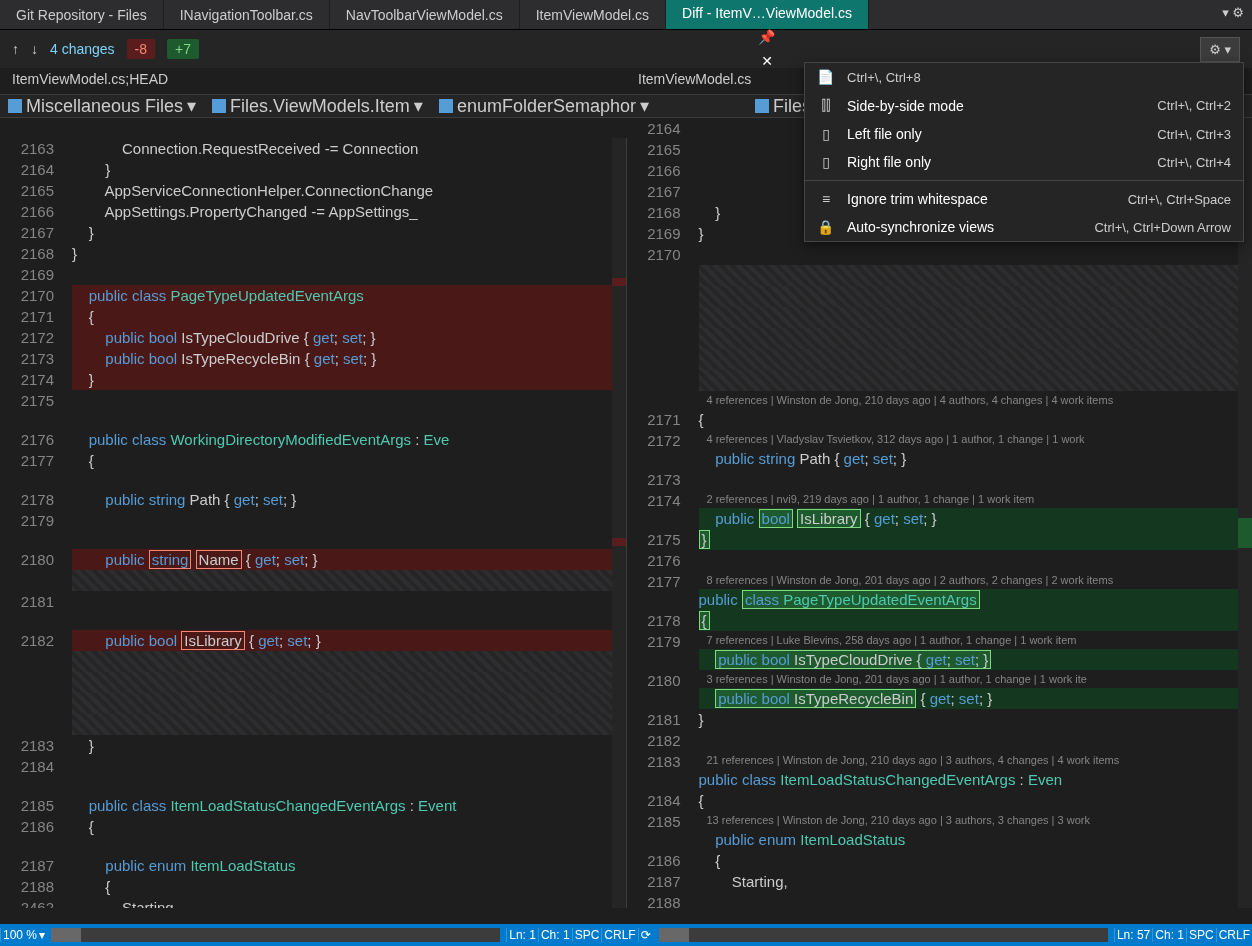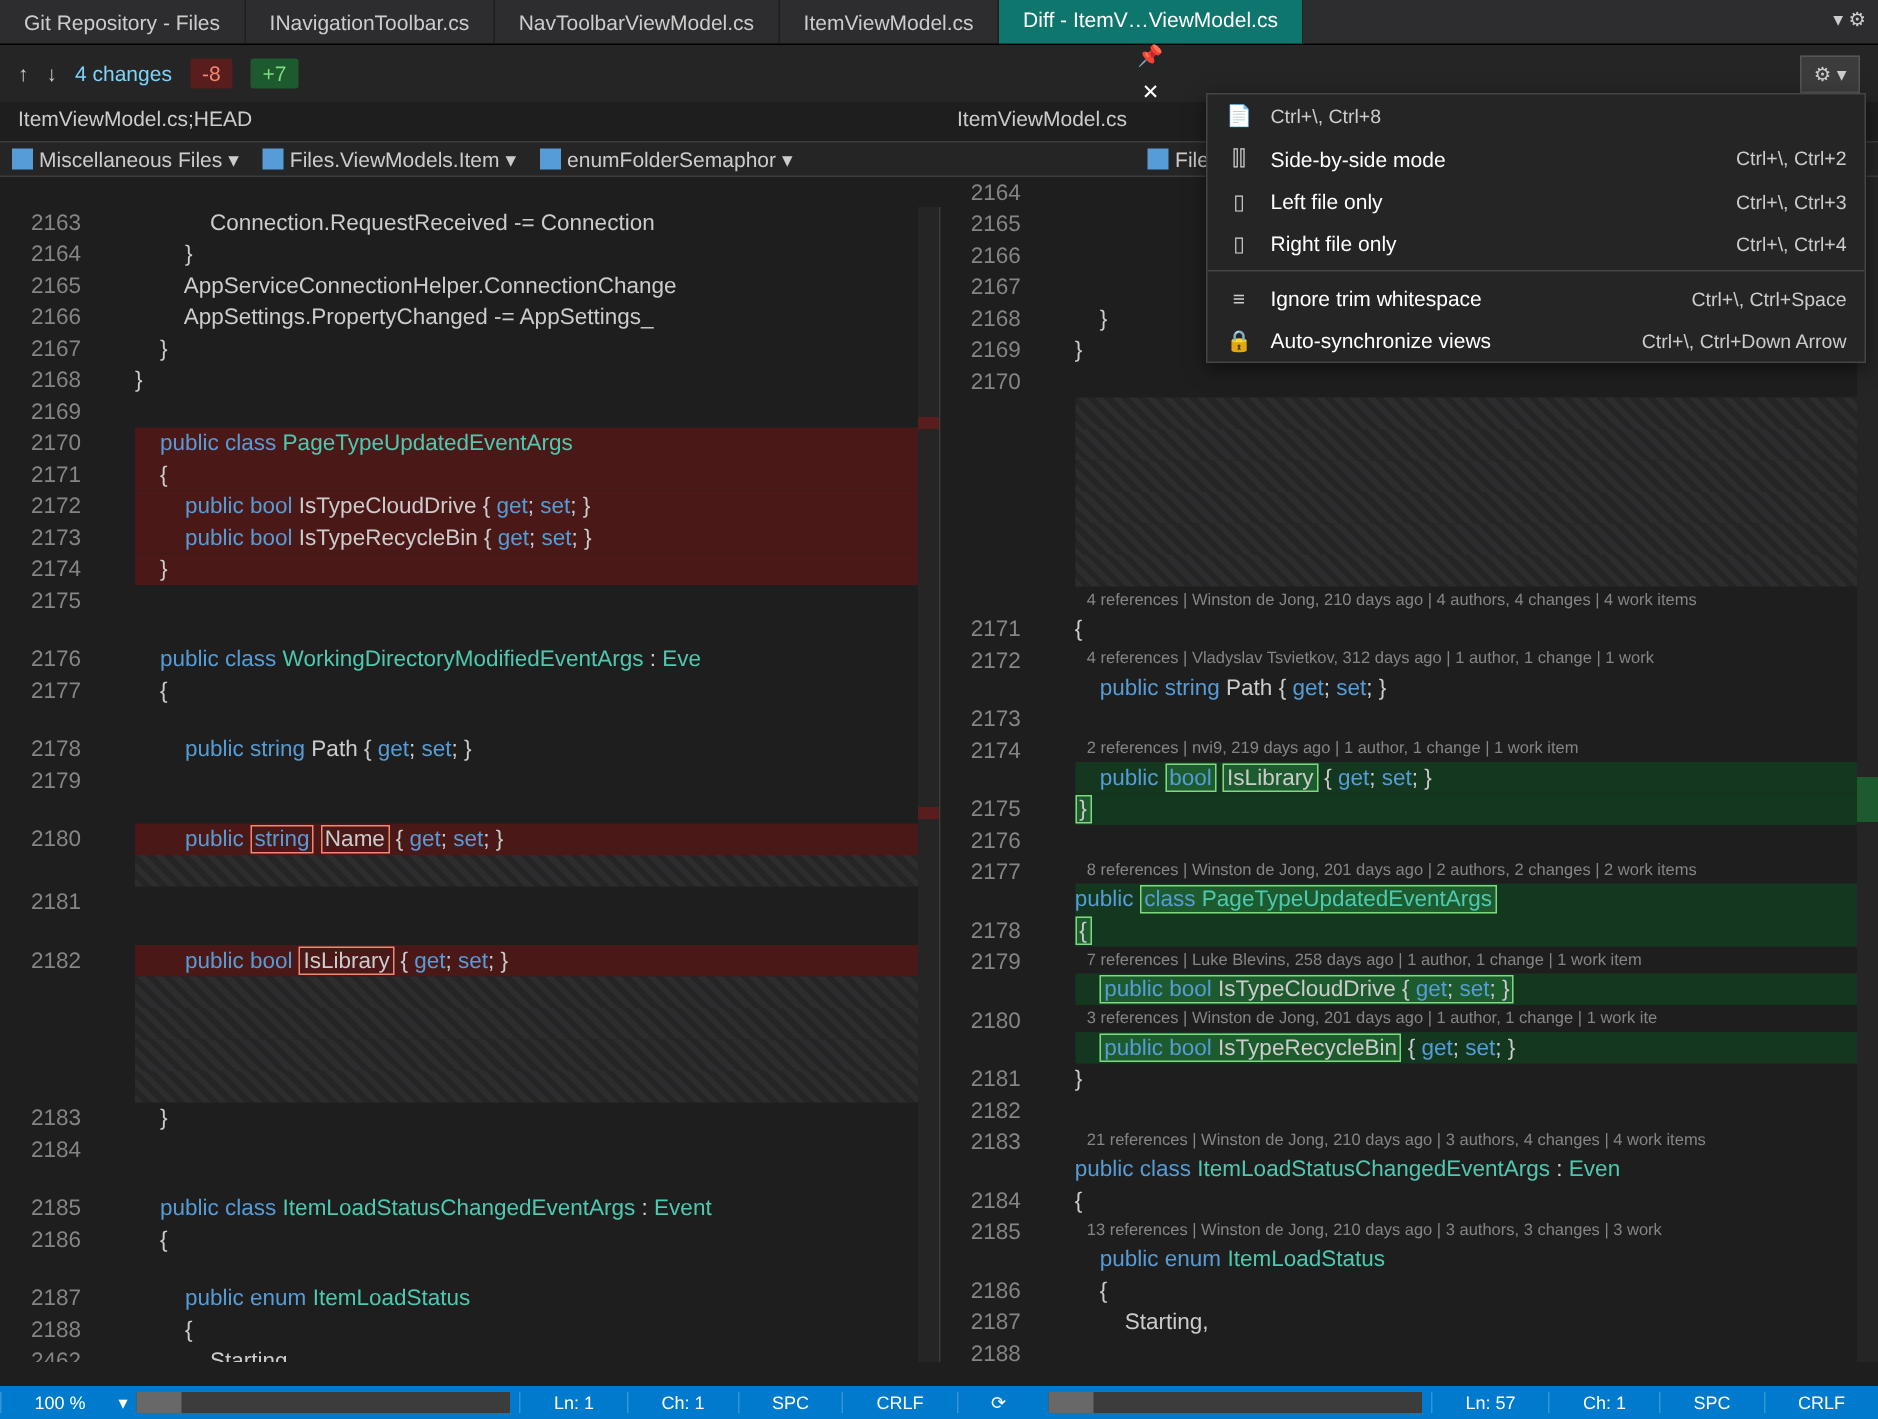--- a/index.html
+++ b/index.html
@@ -11,46 +11,46 @@
 .gear { margin-left:auto; padding:5px 8px; }
 .toolbar { display:flex; align-items:center; gap:12px; padding:8px 12px; background:#252526; height:38px; }
 .arrow { color:#ccc; font-size:14px; }
 .changes { color:#7dd3fc; font-size:14px; }
 .badge { padding:2px 8px; border-radius:2px; font-size:14px; }
 .badge.minus { background:#5a1d1d; color:#f48771; }
 .badge.plus { background:#1d5a2d; color:#7fd97f; }
 .gear-btn { margin-left:auto; background:#3c3c3c; padding:4px 8px; border:1px solid #555; }
 .filenames { display:flex; background:#1e1e1e; height:26px; }
 .filename { flex:1; padding:3px 12px; color:#ccc; font-size:14px; }
-.crumbs { display:flex; background:#252526; height:24px; font-size:14px; border-top:1px solid #3c3c3c; border-bottom:1px solid #3c3c3c; }
+.crumbs { display:flex; background:#252526; height:24px; font-size:18px; border-top:1px solid #3c3c3c; border-bottom:1px solid #3c3c3c; }
 .crumb { padding:3px 8px; color:#ccc; display:flex; align-items:center; gap:4px; }
 .crumb .ic { width:14px; height:14px; background:#569cd6; display:inline-block; }
 .main { display:flex; height:790px; }
 .pane { flex:1; overflow:hidden; position:relative; font-family:Consolas,monospace; font-size:15px; }
 .pane.left { border-right:1px solid #3c3c3c;margin-top:20px; }
 .gutter { position:absolute; left:0; width:70px; background:#1e1e1e; text-align:right; color:#858585; }
 .gutter div { height:21px; padding-right:16px; line-height:21px; }
-.code { position:absolute; left:90px; right:0; }
+.code { position:absolute; left:72px; right:0; }
 .line { height:21px; line-height:21px; white-space:pre; }
 .line.del { background:#4b1818; }
 .line.add { background:#13381f; }
 .line.hatch { background:repeating-linear-gradient(45deg,#2d2d30,#2d2d30 4px,#252526 4px,#252526 8px); }
 .kw { color:#569cd6; }
 .type { color:#4ec9b0; }
 .box-red { border:1px solid #f48771; padding:0 2px; }
 .box-grn { border:1px solid #7fd97f; background:#1d5a2d; padding:0 2px; }
 .codelens { color:#858585; font-size:11px; height:18px; line-height:18px; padding-left:8px; }
 .context-menu { position:absolute; top:62px; right:8px; background:#252526; border:1px solid #454545; width:440px; z-index:100; box-shadow:0 4px 12px rgba(0,0,0,0.5); }
 .menu-item { display:flex; align-items:center; padding:6px 12px; font-size:14px; gap:12px; }
 .menu-item .mi-icon { width:18px; text-align:center; color:#ccc; }
 .menu-item .mi-label { flex:1; color:#fff; }
 .menu-item .mi-short { color:#ccc; font-size:13px; }
 .menu-sep { height:1px; background:#454545; margin:4px 0; }
 .status { position:absolute; bottom:0; left:0; right:0; height:22px; background:#007acc; display:flex; align-items:center; font-size:12px; color:#fff; }
-.status .cell { padding:0 22px; border-left:1px solid rgba(255,255,255,0.2); }
+.status .cell { padding:0 2px; border-left:1px solid rgba(255,255,255,0.2); }
 .status .scroll { flex:1; height:14px; background:#3c3c3c; margin:0 6px; position:relative; }
 .status .thumb { position:absolute; left:0; width:30px; height:14px; background:#686868; }
 .minimap { position:absolute; right:0; top:0; width:14px; height:100%; background:#252526; }
 .mm-del { position:absolute; right:0; width:14px; height:8px; background:#5a1d1d; }
 .mm-add { position:absolute; right:0; width:14px; height:8px; background:#1d5a2d; }
 </style>
 </head>
 <body>
 
 <div class="tabs">

